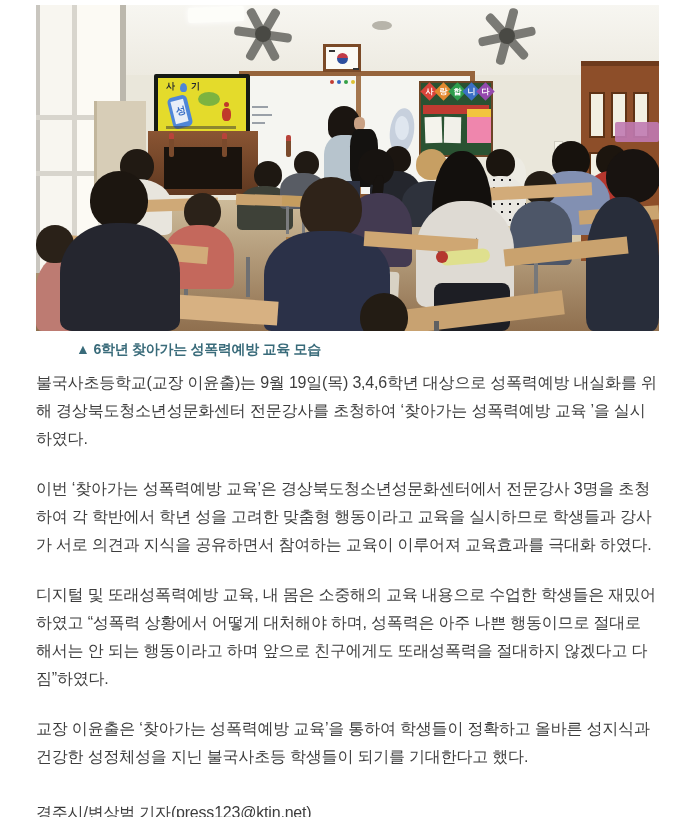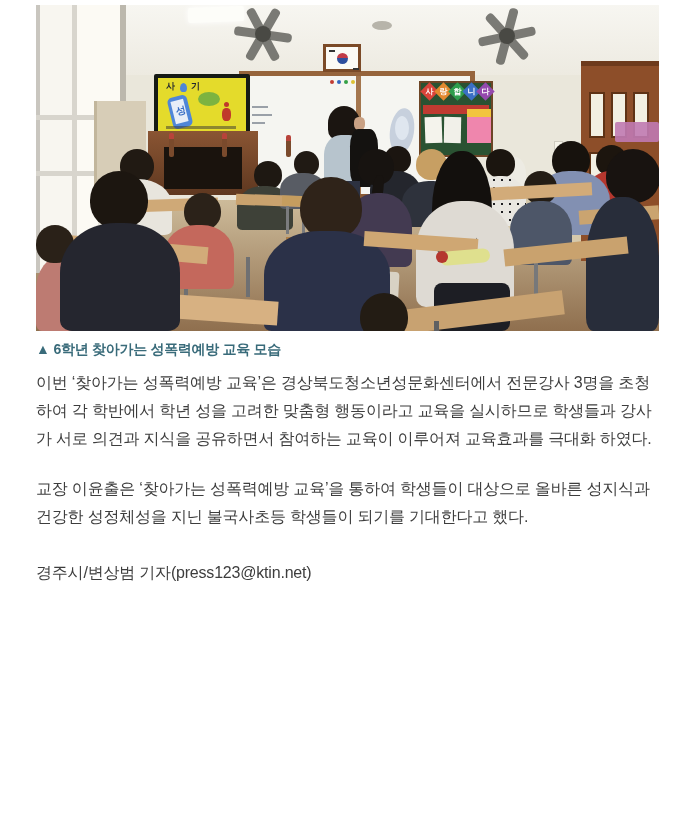--- a/index.html
+++ b/index.html
@@ -38,21 +38,21 @@
   .pennant span{position:static;transform:rotate(-45deg);font-size:8px;font-weight:bold;color:#fff;line-height:1;}
   .ph-kettle{left:462px;top:152px;width:28px;height:42px;background:#edebe3;border-radius:40% 40% 20% 20%;}
   .ph-switch{left:518px;top:136px;width:9px;height:13px;background:#f6f4ea;border:1px solid #cfccc0;}
   .ph-wall-tan{left:460px;top:188px;width:163px;height:58px;background:#d6c9ac;}
   .ph-door{left:545px;top:56px;width:78px;height:200px;background:#8d4e29;border-top:5px solid #6d3a1c;}
   .pane{background:#f2efe2;border:2px solid #5e3215;}
   .dots{background-color:#e9e7e1;background-image:radial-gradient(#1f1f22 1.2px,transparent 1.4px);background-size:8px 8px;}
   .swoosh{width:42px;height:18px;border-bottom:5px solid #15151a;border-radius:50%;transform:rotate(-18deg);background:transparent!important;}
   .floor-aisle{background:linear-gradient(180deg,#b08149,#8f6238);}
   
-  .caption{margin-top:9px;font-size:14px;line-height:19px;color:#396b7a;font-weight:600;letter-spacing:-0.3px;}
+  .caption{margin-top:9px;font-size:14px;line-height:19px;color:#396b7a;font-weight:600;letter-spacing:-0.3px;margin-left:40px;}
   .caption .tri{display:inline-block;margin-right:4px;}
   .body-text{margin-top:10px;font-size:16px;line-height:28px;color:#3d3d3d;letter-spacing:-0.2px;word-break:normal;}
   .body-text p{margin:0 0 22px 0;}
   .byline{margin-top:32px;font-size:16px;line-height:20px;color:#3d3d3d;letter-spacing:-0.2px;}
   .in-photo-letter{color:#23282e;font-weight:bold;line-height:1;}
 </style>
 </head>
 <body>
 
 <div class="article">
@@ -231,18 +231,20 @@
         <div style="position: absolute; left: 24px; top: 218px; width: 120px; height: 108px; background: rgb(37, 38, 47); border-radius: 46% 46% 10% 10%;"></div>
         <div style="position: absolute; left: 324px; top: 288px; width: 48px; height: 48px; background: rgb(35, 28, 20); border-radius: 50% 50% 46% 46%;"></div>
       </div>
   </div>
 
   <div class="caption">
     <span class="tri">▲</span><span>6학년 찾아가는 성폭력예방 교육 모습</span>
   </div>
 
   <div class="body-text">
+    <p>불국사초등학교(교장 이윤출)는 9월 19일(목) 3,4,6학년 대상으로 성폭력예방 내실화를 위해 경상북도청소년성문화센터 전문강사를 초청하여 ‘찾아가는 성폭력예방 교육 ’을 실시하였다.</p>
     <p>이번 ‘찾아가는 성폭력예방 교육’은 경상북도청소년성문화센터에서 전문강사 3명을 초청하여 각 학반에서 학년 성을 고려한 맞춤형 행동이라고 교육을 실시하므로 학생들과 강사가 서로 의견과 지식을 공유하면서 참여하는 교육이 이루어져 교육효과를 극대화 하였다.</p>
-    <p>교장 이윤출은 ‘찾아가는 성폭력예방 교육’을 통하여 학생들이 대상으로 올바른 성지식과 건강한 성정체성을 지닌 불국사초등 학생들이 되기를 기대한다고 했다.</p>
+    <p>디지털 및 또래성폭력예방 교육, 내 몸은 소중해의 교육 내용으로 수업한 학생들은 재밌어하였고 “성폭력 상황에서 어떻게 대처해야 하며, 성폭력은 아주 나쁜 행동이므로 절대로 해서는 안 되는 행동이라고 하며 앞으로 친구에게도 또래성폭력을 절대하지 않겠다고 다짐”하였다.</p>
+    <p>교장 이윤출은 ‘찾아가는 성폭력예방 교육’을 통하여 학생들이 정확하고 올바른 성지식과 건강한 성정체성을 지닌 불국사초등 학생들이 되기를 기대한다고 했다.</p>
   </div>
 
   <p class="byline">경주시/변상범 기자(press123@ktin.net)</p>
 </div>
 
 </body></html>

